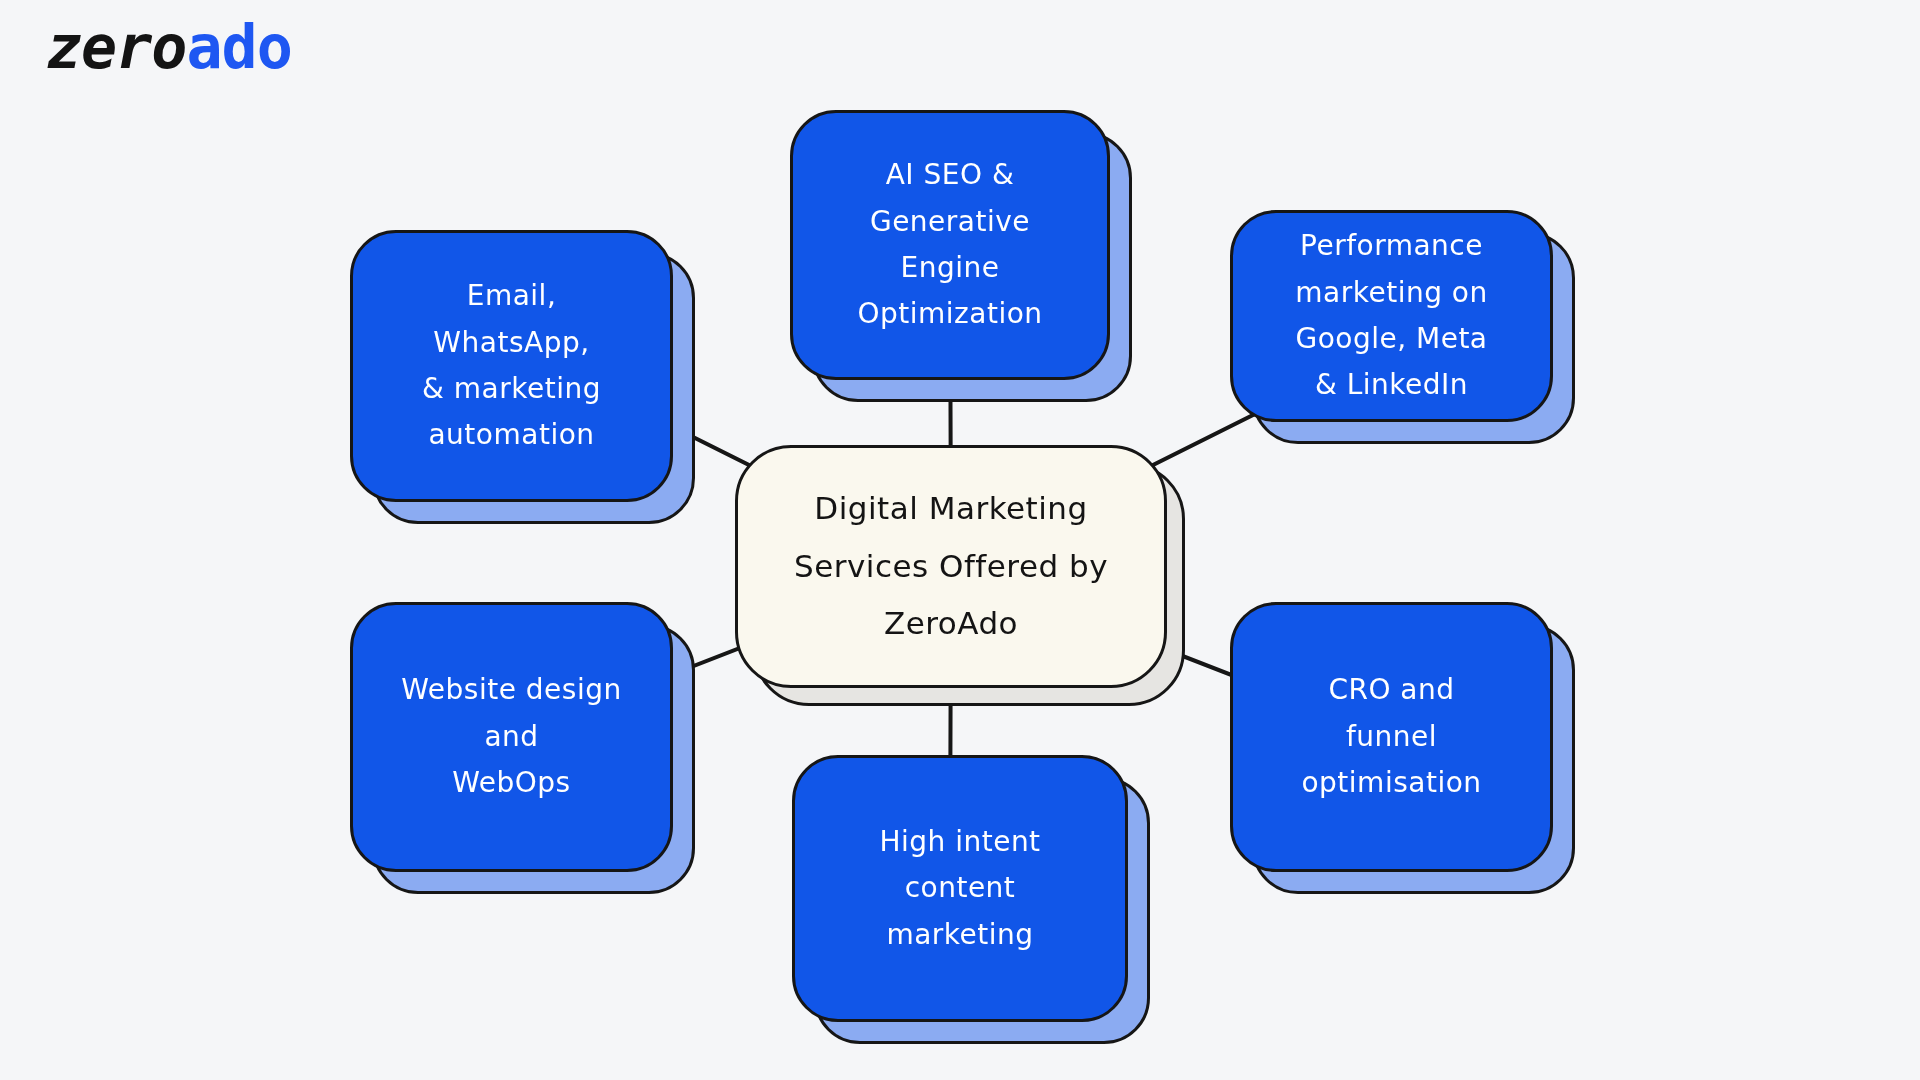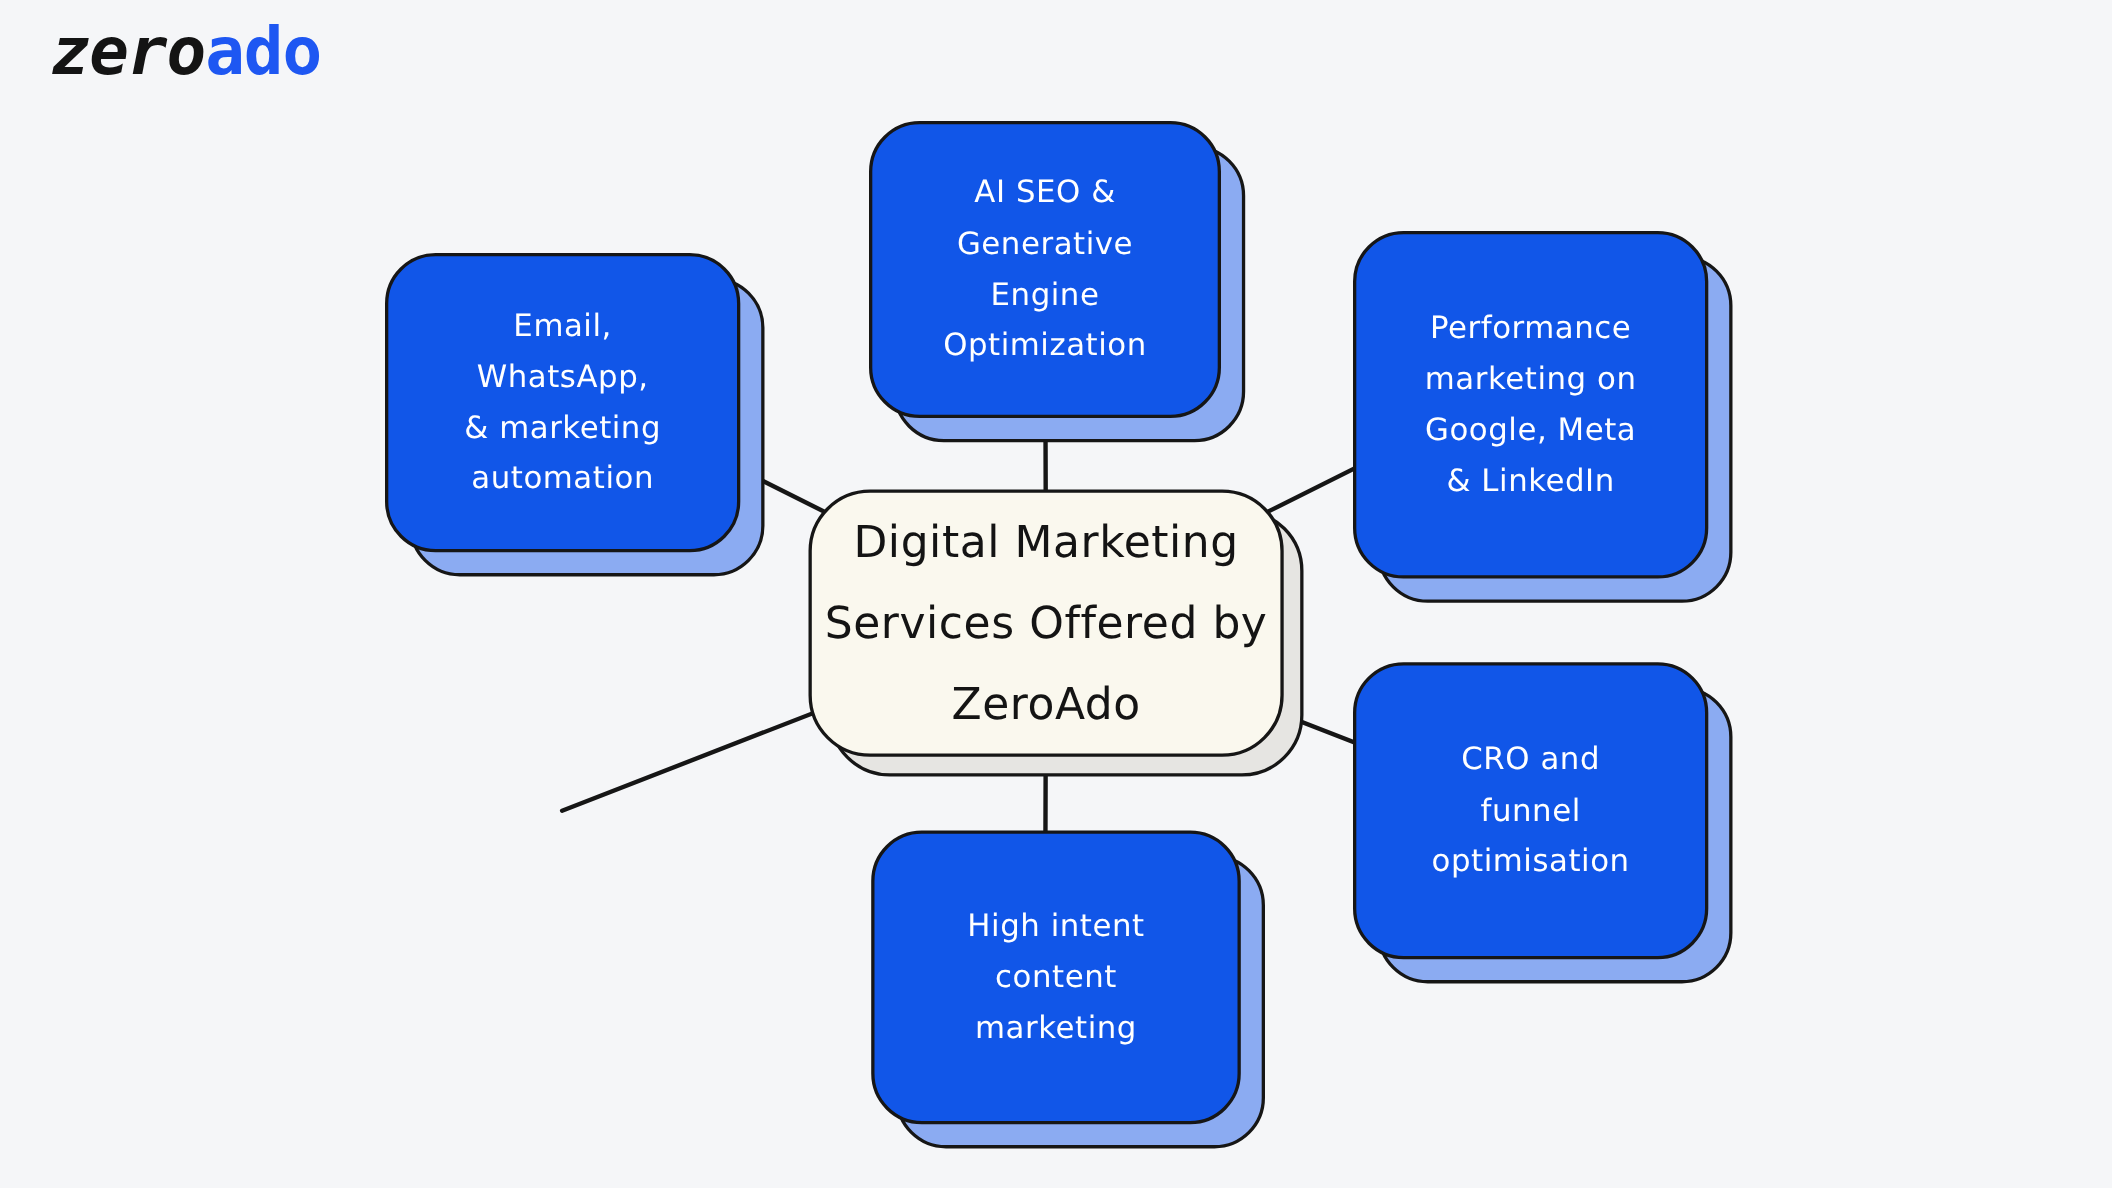--- a/index.html
+++ b/index.html
@@ -75,21 +75,21 @@
   
   .node.center .shadow {
     transform: translate(18px, 18px);
     background: var(--center-shadow, #e6e5e2);
     border-radius: 56px;
   }
   .node.center .face {
     background: var(--center-fill, #faf8ee);
     color: var(--logo-black, #141414);
     border-radius: 56px;
-    font-size: 40px;
+    font-size: 31px;
     line-height: 1.85;
     letter-spacing: 0.5px;
   }
 </style>
 </head>
 <body>
 
 <div class="stage">
 
   <div class="logo">
@@ -114,28 +114,34 @@
   </div>
 
   <div class="node" style="left:790px; top:110px; width:320px; height:270px;">
     <div class="shadow"></div>
     <div class="face">AI SEO &amp;
 Generative
 Engine
 Optimization</div>
   </div>
 
-  <div class="node" style="left:1230px; top:210px; width:323px; height:316px;">
+  <div class="node" style="left:1230px; top:210px; width:323px; height:212px;">
     <div class="shadow"></div>
     <div class="face">Performance
 marketing on
 Google, Meta
 &amp; LinkedIn</div>
   </div>
 
+  <div class="node" style="left:350px; top:602px; width:323px; height:270px;">
+    <div class="shadow"></div>
+    <div class="face">Website design
+and
+WebOps</div>
+  </div>
 
   <div class="node" style="left:1230px; top:602px; width:323px; height:270px;">
     <div class="shadow"></div>
     <div class="face">CRO and
 funnel
 optimisation</div>
   </div>
 
   <div class="node" style="left:792px; top:755px; width:316px; height:267px;padding-left:20px;">
     <div class="shadow"></div>

